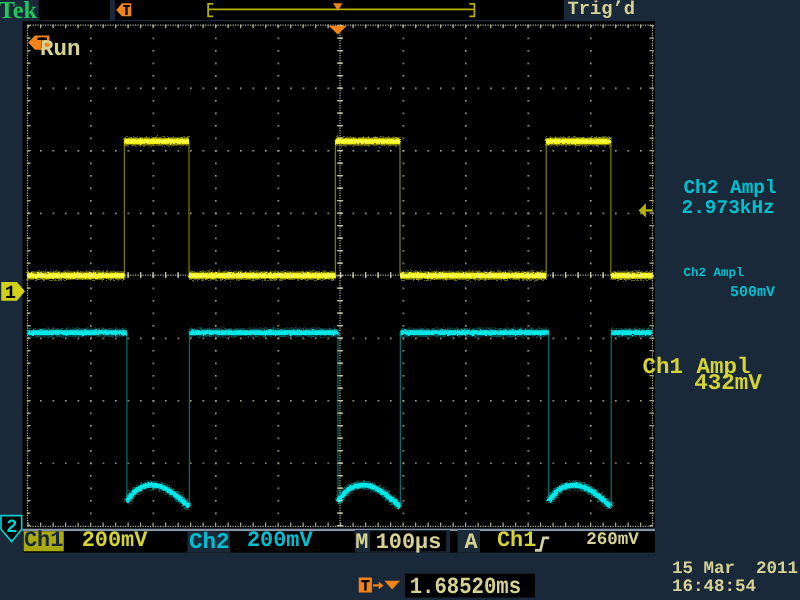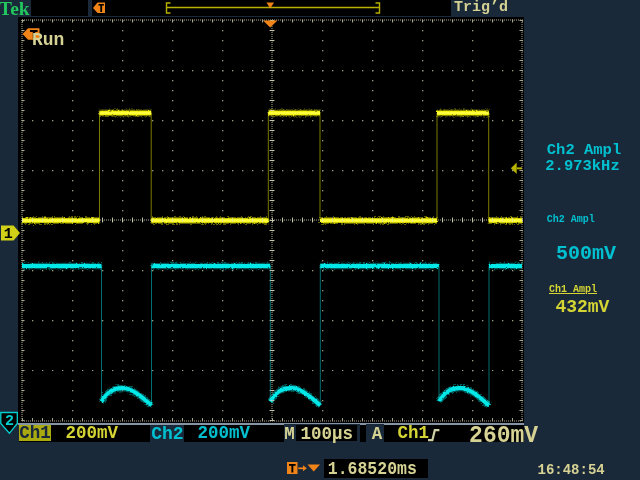--- a/index.html
+++ b/index.html
@@ -157,31 +157,32 @@
     <path d="M428,440.2 h4.4 l2.4,-10 h4.6" stroke="#d0d0a8" stroke-width="2.2" fill="none"></path>
   </svg>
 
   <div class="abs" style="left:-1px;top:-0.8px;font-family:Liberation Serif, serif;font-size:19.5px;color:#22c55e;">Tek</div>
   <div class="abs khaki" style="left:32px;top:1px;font-size:18px;margin-top:30px;">Run</div>
   <div class="abs khaki" style="left:454px;top:0px;font-size:15px;">Trig’d</div>
 
   <div class="abs cyan" style="left:546.8px;top:142.8px;font-size:15.5px;">Ch2 Ampl</div>
   <div class="abs cyan" style="left:545.3px;top:158.7px;font-size:15.5px;">2.973kHz</div>
   <div class="abs cyan" style="left:546.8px;top:214.5px;font-size:10px;text-align:center;">Ch2 Ampl</div>
-  <div class="abs cyan" style="left:556px;top:227.5px;font-size:20px;margin-top:16px;">500mV</div>
-  <div class="abs yel" style="left:549px;top:285.3px;font-size:10px;text-decoration:underline;">Ch1 Ampl</div>
+  <div class="abs cyan" style="left:584px;top:227.5px;font-size:12px;">500mV</div>
+  <div class="abs yel" style="left:514px;top:285.3px;font-size:18px;">Ch1 Ampl</div>
   <div class="abs yel" style="left:555.4px;top:298.3px;font-size:18px;font-family:Liberation Mono, monospace;">432mV</div>
 
   <div class="abs" style="left:19.2px;top:425.2px;font-size:17.5px;color:#18283a;">Ch1</div>
   <div class="abs yel" style="left:65.4px;top:425.2px;font-size:17.5px;">200mV</div>
   <div class="abs cyan" style="left:151.2px;top:425.4px;font-size:18px;">Ch2</div>
   <div class="abs cyan" style="left:197.5px;top:425.2px;font-size:17.5px;">200mV</div>
   <div class="abs khaki" style="left:284.3px;top:426.3px;font-size:17.5px;">M</div>
   <div class="abs khaki" style="left:300.5px;top:426.3px;font-size:17.5px;text-align:center;">100µs</div>
   <div class="abs khaki" style="left:371.7px;top:426.3px;font-size:17.5px;">A</div>
   <div class="abs yel" style="left:397.6px;top:425.4px;font-size:17.5px;">Ch1</div>
-  <div class="abs khaki" style="left:469.1px;top:425.4px;font-size:23px;">260mV</div>
+  <div class="abs khaki" style="left:469.1px;top:425.4px;font-size:14px;">260mV</div>
 
   <div class="abs" style="left:324px;top:459px;width:103.5px;height:18.7px;background:#000;"></div>
   <div class="abs khaki" style="left:327.75px;top:460.9px;font-size:16.5px;transform:scaleY(1.12);transform-origin:0 0;">1.68520ms</div>
 
+  <div class="abs khaki" style="left:537.5px;top:448.2px;font-size:14px;">15 Mar  2011</div>
   <div class="abs khaki" style="left:537.5px;top:463.2px;font-size:14px;">16:48:54</div>
 </div>
 
 </body></html>

